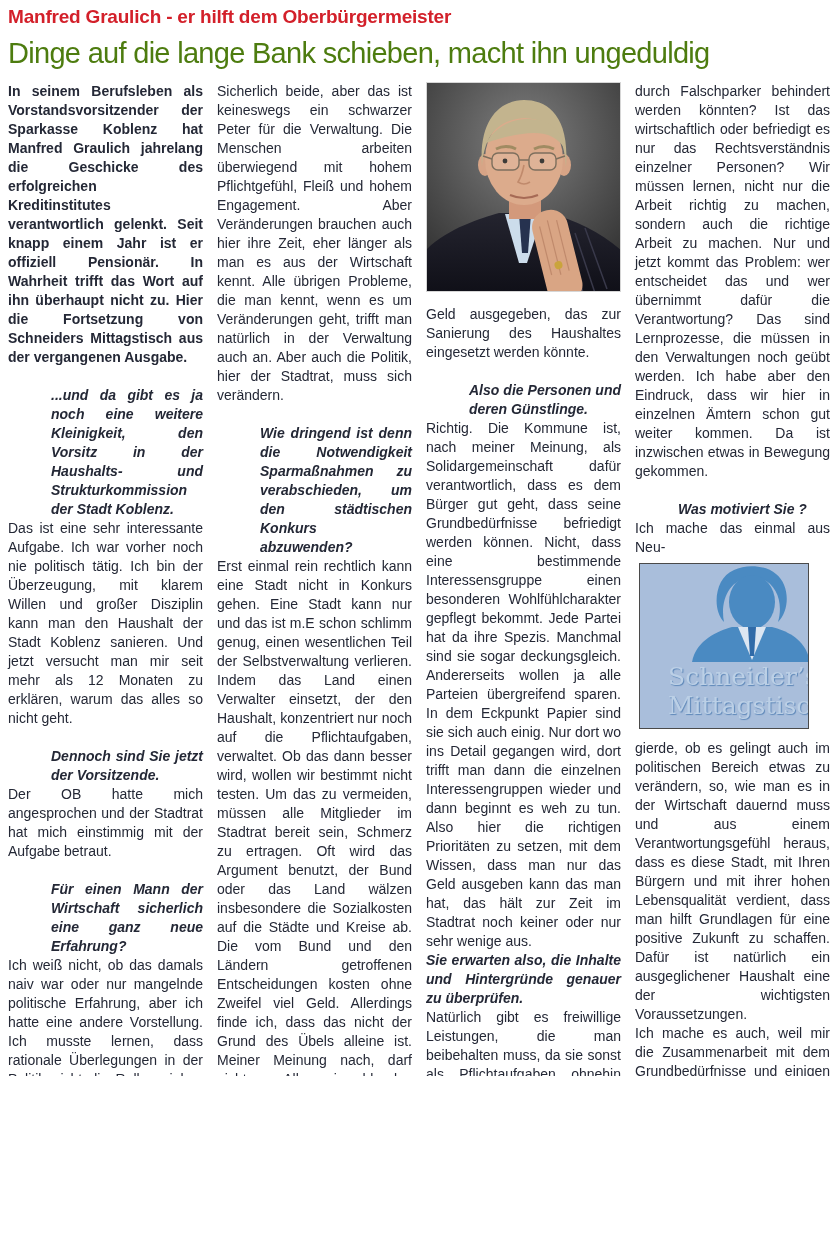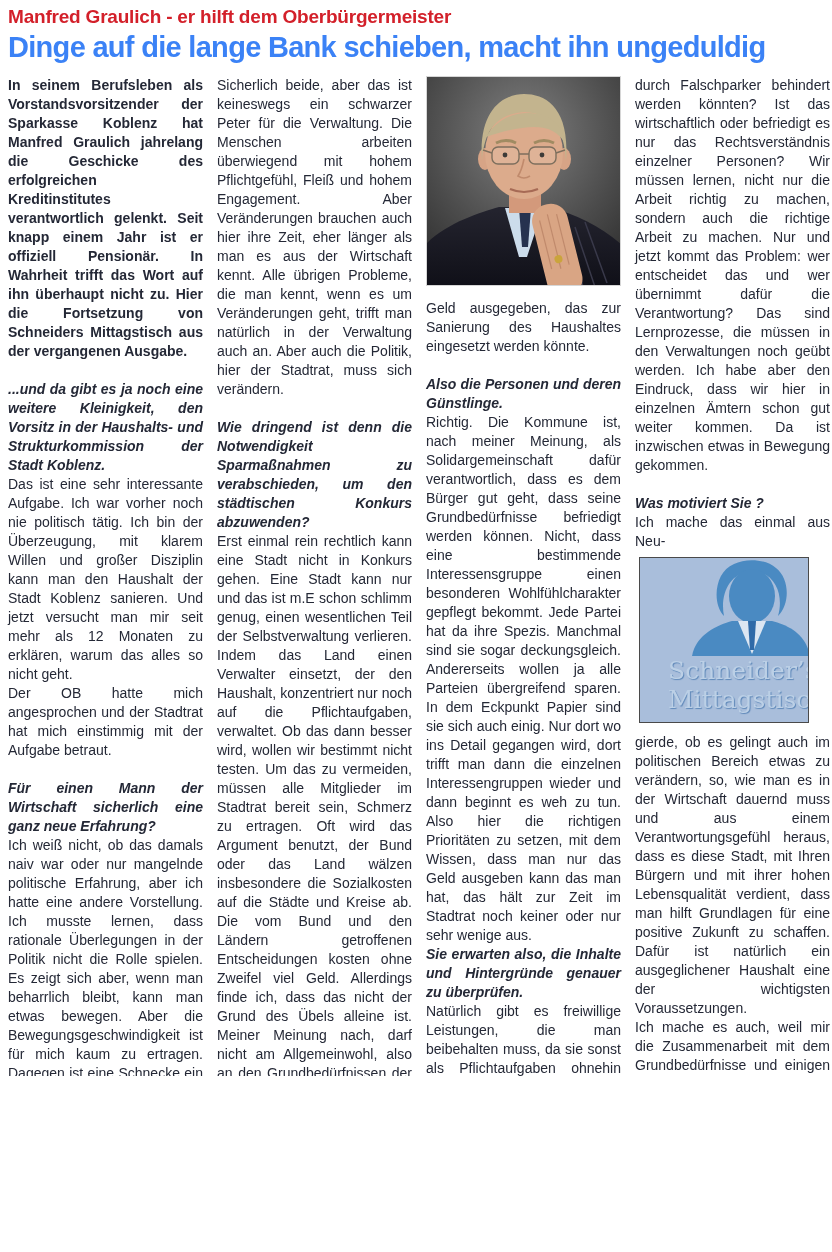--- a/index.html
+++ b/index.html
@@ -1,26 +1,26 @@
 <!DOCTYPE html>
 <html lang="de"><head>
 <meta charset="utf-8">
 <style>
   html,body{margin:0;padding:0;background:#ffffff;}
   body{width:832px;height:1252px;overflow:hidden;
        font-family:"Liberation Sans",sans-serif;color:#242836;}
   .page{position:relative;width:832px;height:1076px;overflow:hidden;box-sizing:border-box;
         padding:6px 7px 0 8px;}
   .kicker{color:#d3202a;font-weight:bold;font-size:19px;letter-spacing:-0.2px;line-height:22px;}
-  .headline{color:#3b82f6;font-weight:bold;font-size:29px;letter-spacing:-0.7px;line-height:32px;margin-top:3px;}
+  .headline{color:#4d7c0f;font-weight:normal;font-size:29px;letter-spacing:-0.7px;line-height:32px;margin-top:9px;}
   .columns{display:flex;gap:14px;margin-top:13px;}
   .col{width:195px;flex:0 0 195px;font-size:14px;line-height:19px;text-align:justify;
        overflow-wrap:break-word;hyphens:auto;}
   .col p{margin:0;}
-  .col p.space{margin-top:19px;}
+  .col p.space{margin-top:19px;margin-left:43px;}
   .q{font-style:italic;font-weight:bold;}
   .intro{font-weight:bold;}
   .photo{width:195px;height:210px;box-sizing:border-box;border:1px solid #d6d6d6;
          margin-bottom:13px;background:#3a3a3a;}
   .photo svg{display:block;}
   .logo{width:170px;height:166px;box-sizing:border-box;border:1px solid #4a4a4a;
         background:#a9bedb;margin:6px 0 10px 4px;text-align:center;overflow:hidden;padding-left:28px;}
   .logo svg{display:block;margin:0 auto;}
   .logo-line{font-family:"DejaVu Serif","Liberation Serif",serif;
              color:#bcd0e6;text-shadow:1px 1px 1px #5d87b8;
@@ -35,20 +35,21 @@
 
   <div class="kicker">Manfred Graulich - er hilft dem Oberbürgermeister</div>
   <div class="headline">Dinge auf die lange Bank schieben, macht ihn ungeduldig</div>
 
   <div class="columns">
 
     <div class="col">
       <p class="intro">In seinem Berufsleben als Vorstandsvorsitzender der Sparkasse Koblenz hat Manfred Graulich jahrelang die Geschicke des erfolgreichen Kreditinstitutes verantwortlich gelenkt. Seit knapp einem Jahr ist er offiziell Pensionär. In Wahrheit trifft das Wort auf ihn überhaupt nicht zu. Hier die Fortsetzung von Schneiders Mittagstisch aus der vergangenen Ausgabe.</p>
       <p class="q space">...und da gibt es ja noch eine weitere Kleinigkeit, den Vorsitz in der Haushalts- und Strukturkommission der Stadt Koblenz.</p>
       <p>Das ist eine sehr interessante Aufgabe. Ich war vorher noch nie politisch tätig. Ich bin der Überzeugung, mit klarem Willen und großer Disziplin kann man den Haushalt der Stadt Koblenz sanieren. Und jetzt versucht man mir seit mehr als 12 Monaten zu erklären, warum das alles so nicht geht.</p>
+      <p class="q space">Dennoch sind Sie jetzt der Vorsitzende.</p>
       <p>Der OB hatte mich angesprochen und der Stadtrat hat mich einstimmig mit der Aufgabe betraut.</p>
       <p class="q space">Für einen Mann der Wirtschaft sicherlich eine ganz neue Erfahrung?</p>
       <p>Ich weiß nicht, ob das damals naiv war oder nur mangelnde politische Erfahrung, aber ich hatte eine andere Vorstellung. Ich musste lernen, dass rationale Überlegungen in der Politik nicht die Rolle spielen. Es zeigt sich aber, wenn man beharrlich bleibt, kann man etwas bewegen. Aber die Bewegungsgeschwindigkeit ist für mich kaum zu ertragen. Dagegen ist eine Schnecke ein Rennpferd.</p>
     </div>
 
     <div class="col">
       <p>Sicherlich beide, aber das ist keineswegs ein schwarzer Peter für die Verwaltung. Die Menschen arbeiten überwiegend mit hohem Pflichtgefühl, Fleiß und hohem Engagement. Aber Veränderungen brauchen auch hier ihre Zeit, eher länger als man es aus der Wirtschaft kennt. Alle übrigen Probleme, die man kennt, wenn es um Veränderungen geht, trifft man natürlich in der Verwaltung auch an. Aber auch die Politik, hier der Stadtrat, muss sich verändern.</p>
       <p class="q space">Wie dringend ist denn die Notwendigkeit Sparmaßnahmen zu verabschieden, um den städtischen Konkurs abzuwenden?</p>
       <p>Erst einmal rein rechtlich kann eine Stadt nicht in Konkurs gehen. Eine Stadt kann nur und das ist m.E schon schlimm genug, einen wesentlichen Teil der Selbstverwaltung verlieren. Indem das Land einen Verwalter einsetzt, der den Haushalt, konzentriert nur noch auf die Pflichtaufgaben, verwaltet. Ob das dann besser wird, wollen wir bestimmt nicht testen. Um das zu vermeiden, müssen alle Mitglieder im Stadtrat bereit sein, Schmerz zu ertragen. Oft wird das Argument benutzt, der Bund oder das Land wälzen insbesondere die Sozialkosten auf die Städte und Kreise ab. Die vom Bund und den Ländern getroffenen Entscheidungen kosten ohne Zweifel viel Geld. Allerdings finde ich, dass das nicht der Grund des Übels alleine ist. Meiner Meinung nach, darf nicht am Allgemeinwohl, also an den Grundbedürfnissen der Bevölkerung, gespart werden. Dass dabei der Bund und die Länder in Zukunft einen größeren Beitrag zu leisten haben, steht auch außer Zweifel. Ein nicht zu unterschätzendes Übel ist, dass zu viele Interessengruppen bedient werden und das über alle Parteien. Hier wird ohne Not sehr viel</p>
     </div>

